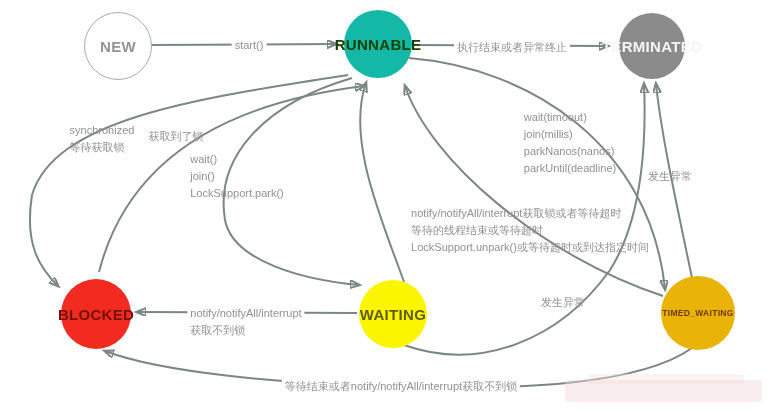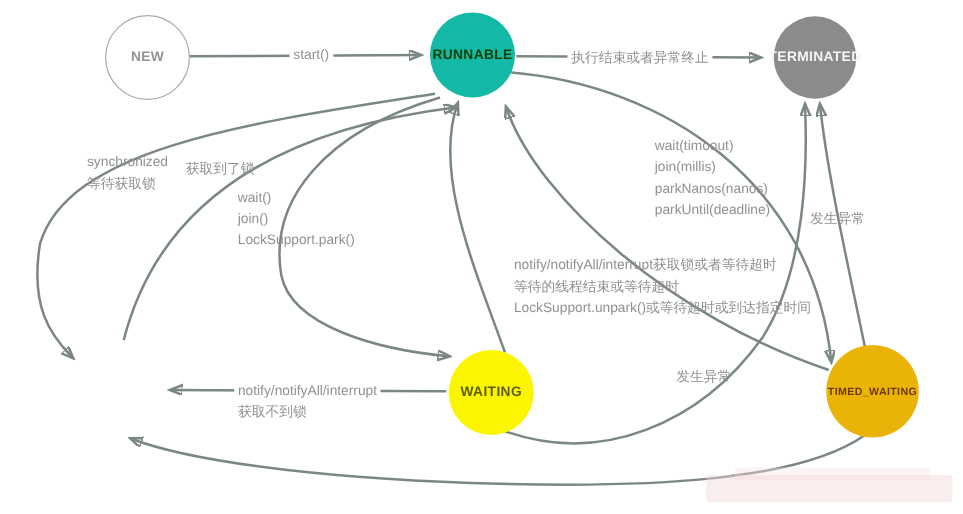--- a/index.html
+++ b/index.html
@@ -4,21 +4,21 @@
 <style>
   html,body{margin:0;padding:0;background:#fff;}
   #stage{
     position:relative;width:770px;height:411px;background:#fff;overflow:hidden;
     font-family:"Liberation Sans","DejaVu Sans",sans-serif;
   }
   #edges{position:absolute;left:0;top:0;}
   #edges path{fill:none;stroke:#7b8784;stroke-width:2;}
   .node{
     position:absolute;border-radius:50%;display:flex;align-items:center;justify-content:center;
-    font-weight:bold;font-size:11px;letter-spacing:.3px;text-align:center;
+    font-weight:bold;font-size:15px;letter-spacing:.3px;text-align:center;
   }
   .node-new{left:84px;top:12px;width:66px;height:66px;background:#ffffff;border:1px solid #a7adad;color:#8f9595;}
   .node-runnable{left:344px;top:10px;width:68px;height:68px;background:#14b8a6;color:#173f00;}
   .node-terminated{left:619px;top:13px;width:66px;height:66px;background:#8b8b8b;color:#f5f5f5;}
   .node-blocked{left:61px;top:279px;width:70px;height:70px;background:#f22a1f;color:#741109;}
   .node-waiting{left:359px;top:280px;width:68px;height:68px;background:#fbf600;color:#5f5c00;}
   .node-timed{left:661px;top:276px;width:74px;height:74px;background:#eab308;color:#6e3806;font-size:8.5px;}
   .lab{
     position:absolute;transform:translate(-50%,-50%);
     color:#919191;font-size:11px;line-height:17px;white-space:pre-line;
@@ -54,20 +54,21 @@
     <path d="M663 296 C540 255 430 160 405 86" marker-end="url(#arw)"></path>
     <path d="M404 345 C480 372 560 340 610 270 C645 215 646 130 644 84" marker-end="url(#arw)"></path>
     <path d="M692 278 C678 210 662 140 656 84" marker-end="url(#arw)"></path>
     <path d="M357 313 L137 312" marker-end="url(#arw)"></path>
     <path d="M692 348 C640 385 520 390 400 387 C280 384 160 372 105 351" marker-end="url(#arw)"></path>
   </svg>
 
   <div class="node node-new">NEW</div>
   <div class="node node-runnable">RUNNABLE</div>
   <div class="node node-terminated">TERMINATED</div>
+  <div class="node node-blocked">BLOCKED</div>
   <div class="node node-waiting">WAITING</div>
   <div class="node node-timed">TIMED_WAITING</div>
 
   <div class="lab online" style="left:249px;top:45px;">start()</div>
   <div class="lab online" style="left:512px;top:47px;">执行结束或者异常终止</div>
   <div class="lab" style="left:102px;top:139px;">synchronized
 等待获取锁</div>
   <div class="lab" style="left:176px;top:136px;">获取到了锁</div>
   <div class="lab" style="left:237px;top:176px;">wait()
 join()
@@ -76,16 +77,17 @@
 join(millis)
 parkNanos(nanos)
 parkUntil(deadline)</div>
   <div class="lab" style="left:530px;top:230px;">notify/notifyAll/interrupt获取锁或者等待超时
 等待的线程结束或等待超时
 LockSupport.unpark()或等待超时或到达指定时间</div>
   <div class="lab" style="left:670px;top:176px;">发生异常</div>
   <div class="lab" style="left:563px;top:302px;">发生异常</div>
   <div class="lab online" style="left:246px;top:322px;">notify/notifyAll/interrupt
 获取不到锁</div>
+  <div class="lab online" style="left:401px;top:386px;">等待结束或者notify/notifyAll/interrupt获取不到锁</div>
 
   <div class="watermark-top"></div>
   <div class="watermark"></div>
 </div>
 
 </body></html>

